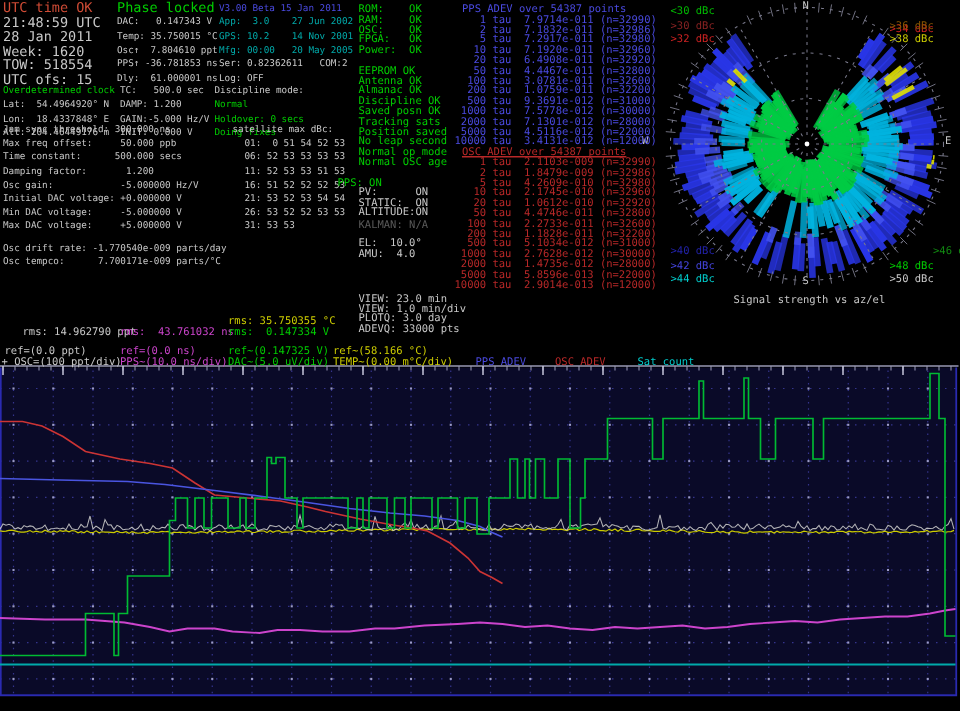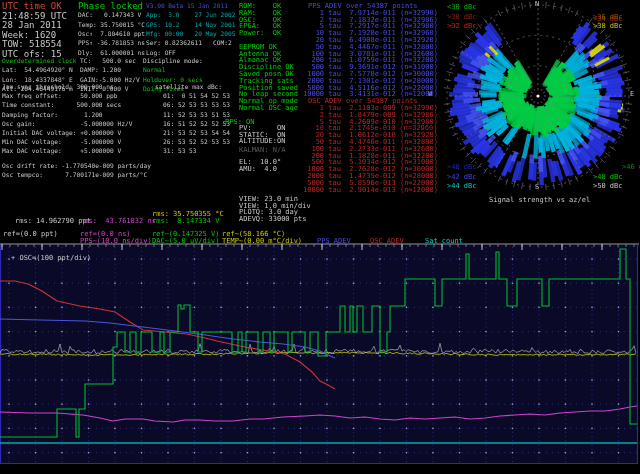--- a/index.html
+++ b/index.html
@@ -803,21 +803,21 @@
       <div class="t xs" style="left: 2px; top: 163px; color: rgb(200, 200, 200);">Osc drift rate: -1.770540e-009 parts/day</div>
       <div class="t xs" style="left: 2px; top: 172.2px; color: rgb(200, 200, 200);">Osc tempco:      7.700171e-009 parts/°C</div>
       <div class="t s" style="left: 152px; top: 210.5px; color: rgb(204, 204, 0);">rms: 35.750355 °C</div>
       <div class="t s" style="left: 15px; top: 217.5px; color: rgb(200, 200, 200);">rms: 14.962790 ppt</div>
       <div class="t s" style="left: 80px; top: 217.5px; color: rgb(204, 68, 204);">rms:  43.761032 ns</div>
       <div class="t s" style="left: 152px; top: 217.5px; color: rgb(0, 204, 0);">rms:  0.147334 V</div>
       <div class="t s" style="left: 3px; top: 230.5px; color: rgb(200, 200, 200);">ref=(0.0 ppt)</div>
       <div class="t s" style="left: 80px; top: 230.5px; color: rgb(204, 68, 204);">ref=(0.0 ns)</div>
       <div class="t s" style="left: 152px; top: 230.5px; color: rgb(0, 204, 0);">ref~(0.147325 V)</div>
       <div class="t s" style="left: 222px; top: 230.5px; color: rgb(204, 204, 0);">ref~(58.166 °C)</div>
-      <div class="t s" style="left: 11px; top: 237.5px; color: rgb(200, 200, 200); margin-top: 17px;">+ OSC=(100 ppt/div)</div>
+      <div class="t s" style="left: 1px; top: 237.5px; color: rgb(200, 200, 200);">+ OSC=(100 ppt/div)</div>
       <div class="t s" style="left: 80px; top: 237.5px; color: rgb(204, 68, 204);">PPS~(10.0 ns/div)</div>
       <div class="t s" style="left: 152px; top: 237.5px; color: rgb(0, 204, 0);">DAC~(5.0 uV/div)</div>
       <div class="t s" style="left: 222px; top: 237.5px; color: rgb(204, 204, 0);">TEMP~(0.00 m°C/div)</div>
       <div class="t s" style="left: 317px; top: 237.5px; color: rgb(74, 74, 224);">PPS ADEV</div>
       <div class="t s" style="left: 370px; top: 237.5px; color: rgb(184, 40, 40);">OSC ADEV</div>
       <div class="t s" style="left: 425px; top: 237.5px; color: rgb(0, 204, 204);">Sat count</div>
       <div class="t s" style="left: 489px; top: 196.5px; color: rgb(200, 200, 200);">Signal strength vs az/el</div>
       <div class="t s" style="left: 535px; top: 1px; color: rgb(200, 200, 200);">N</div>
       <div class="t s" style="left: 630px; top: 91px; color: rgb(200, 200, 200);">E</div>
       <div class="t s" style="left: 535px; top: 184px; color: rgb(200, 200, 200);">S</div>
@@ -871,25 +871,25 @@
       <div class="t s" style="left: 303px; top: 30.2px; color: rgb(74, 74, 224);">   10 tau  7.1920e-011 (n=32960)</div>
       <div class="t s" style="left: 303px; top: 37px; color: rgb(74, 74, 224);">   20 tau  6.4908e-011 (n=32920)</div>
       <div class="t s" style="left: 303px; top: 43.8px; color: rgb(74, 74, 224);">   50 tau  4.4467e-011 (n=32800)</div>
       <div class="t s" style="left: 303px; top: 50.6px; color: rgb(74, 74, 224);">  100 tau  3.0781e-011 (n=32600)</div>
       <div class="t s" style="left: 303px; top: 57.4px; color: rgb(74, 74, 224);">  200 tau  1.0759e-011 (n=32200)</div>
       <div class="t s" style="left: 303px; top: 64.2px; color: rgb(74, 74, 224);">  500 tau  9.3691e-012 (n=31000)</div>
       <div class="t s" style="left: 303px; top: 71px; color: rgb(74, 74, 224);"> 1000 tau  7.5778e-012 (n=30000)</div>
       <div class="t s" style="left: 303px; top: 77.8px; color: rgb(74, 74, 224);"> 2000 tau  7.1301e-012 (n=28000)</div>
       <div class="t s" style="left: 303px; top: 84.6px; color: rgb(74, 74, 224);"> 5000 tau  4.5116e-012 (n=22000)</div>
       <div class="t s" style="left: 303px; top: 91.4px; color: rgb(74, 74, 224);">10000 tau  3.4131e-012 (n=12000)</div>
-      <div class="t s" style="left: 308px; top: 98.2px; color: rgb(184, 40, 40);">OSC ADEV over 54387 points</div>
+      <div class="t s" style="left: 308px; top: 98.2px; color: rgb(184, 40, 40); text-decoration: underline;">OSC ADEV over 54387 points</div>
       <div class="t s" style="left: 303px; top: 105px; color: rgb(184, 40, 40);">    1 tau  2.1103e-009 (n=32990)</div>
       <div class="t s" style="left: 303px; top: 111.8px; color: rgb(184, 40, 40);">    2 tau  1.8479e-009 (n=32986)</div>
       <div class="t s" style="left: 303px; top: 118.6px; color: rgb(184, 40, 40);">    5 tau  4.2609e-010 (n=32980)</div>
-      <div class="t s" style="left: 303px; top: 125.4px; color: rgb(184, 40, 40); font-family: Liberation Mono, monospace;">   10 tau  2.1745e-010 (n=32960)</div>
+      <div class="t s" style="left: 303px; top: 125.4px; color: rgb(184, 40, 40);">   10 tau  2.1745e-010 (n=32960)</div>
       <div class="t s" style="left: 303px; top: 132.2px; color: rgb(184, 40, 40);">   20 tau  1.0612e-010 (n=32920)</div>
       <div class="t s" style="left: 303px; top: 139px; color: rgb(184, 40, 40);">   50 tau  4.4746e-011 (n=32800)</div>
       <div class="t s" style="left: 303px; top: 145.8px; color: rgb(184, 40, 40);">  100 tau  2.2733e-011 (n=32600)</div>
       <div class="t s" style="left: 303px; top: 152.6px; color: rgb(184, 40, 40);">  200 tau  1.1828e-011 (n=32200)</div>
       <div class="t s" style="left: 303px; top: 159.4px; color: rgb(184, 40, 40);">  500 tau  5.1034e-012 (n=31000)</div>
       <div class="t s" style="left: 303px; top: 166.2px; color: rgb(184, 40, 40);"> 1000 tau  2.7628e-012 (n=30000)</div>
       <div class="t s" style="left: 303px; top: 173px; color: rgb(184, 40, 40);"> 2000 tau  1.4735e-012 (n=28000)</div>
       <div class="t s" style="left: 303px; top: 179.8px; color: rgb(184, 40, 40);"> 5000 tau  5.8596e-013 (n=22000)</div>
       <div class="t s" style="left: 303px; top: 186.6px; color: rgb(184, 40, 40);">10000 tau  2.9014e-013 (n=12000)</div>
       <div class="t s" style="left: 447px; top: 4px; color: rgb(0, 187, 0);">&lt;30 dBc</div>

